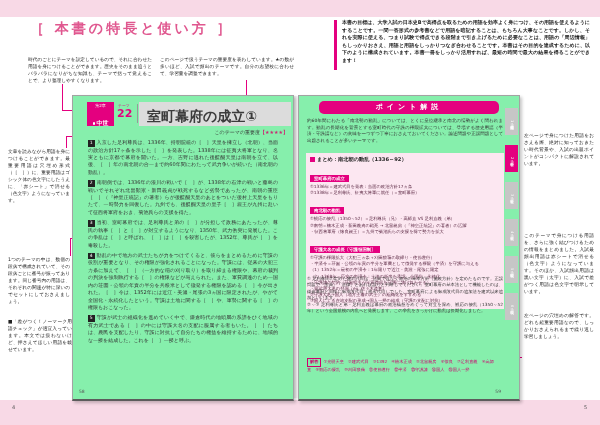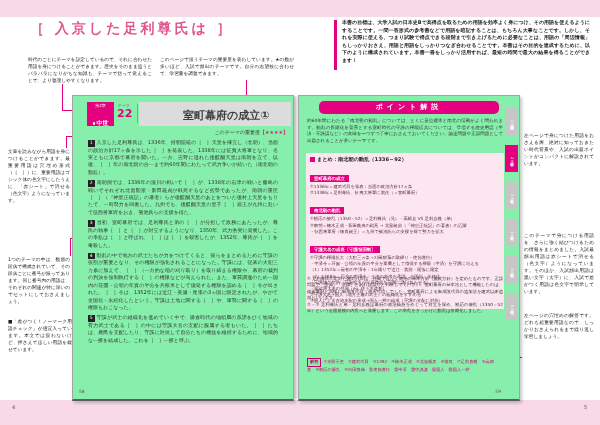--- a/index.html
+++ b/index.html
@@ -20,21 +20,21 @@
   .gutter{position:absolute;left:290px;top:96px;width:8px;height:302px;background:linear-gradient(to right,rgba(0,0,0,.16),rgba(0,0,0,.03));}
   
   .lp-chapter{position:absolute;left:14px;top:6px;width:27px;height:24px;background:#e4007f;color:#fff;text-align:center;}
   .lp-chapter .ch{font-size:4px;line-height:8px;display:block;}
   .lp-chapter .era{font-size:6px;font-weight:bold;line-height:9px;}
   .era-dot{display:inline-block;width:2.5px;height:2.5px;border-radius:50%;background:#fff;margin-right:1.5px;vertical-align:middle;}
   .lp-theme-word{position:absolute;left:45px;top:7px;font-size:3.8px;color:#e4007f;}
   .lp-theme-num{position:absolute;left:44px;top:11px;font-size:11px;font-weight:bold;color:#e4007f;}
   .lp-bar{position:absolute;left:66px;top:6px;width:152px;height:24px;background:#dcdcdc;}
   .lp-vdiv{position:absolute;left:64px;top:8px;width:1px;height:19px;background:#999;}
-  .lp-lesson{position:absolute;left:74px;top:12px;font-size:11px;font-weight:bold;color:#3c3c3c;white-space:nowrap;margin-left:36px;}
+  .lp-lesson{position:absolute;left:74px;top:12px;font-size:14px;font-weight:bold;color:#3c3c3c;white-space:nowrap;}
   .lp-importance{position:absolute;right:5px;top:33px;font-size:5px;color:#333;white-space:nowrap;}
   .lp-importance .stars{color:#c92e74;font-weight:bold;}
   .lp-body{position:absolute;left:15px;top:43px;width:190px;}
   .para{margin-bottom:3px;font-size:5px;line-height:7.4px;color:#333;text-align:justify;}
   .pnum{display:inline-block;width:6.5px;height:6.5px;background:#222;color:#fff;font-size:4.5px;line-height:6.5px;text-align:center;margin-right:2px;}
   .lp-pagenum{position:absolute;left:6px;bottom:5px;font-size:4.5px;color:#555;}
   
   .rp-pill{position:absolute;left:20px;top:5px;width:180px;height:13px;background:#e4007f;border-radius:5px;color:#fff;font-size:7px;font-weight:bold;text-align:center;line-height:13px;letter-spacing:4px;}
   .rp-lead{position:absolute;left:8px;top:22px;width:196px;font-size:4.5px;line-height:6.6px;color:#333;text-align:justify;}
   .rp-box{position:absolute;left:7px;top:57px;width:198px;background:#fce7f1;padding:3px 4px;box-sizing:border-box;}
@@ -51,21 +51,21 @@
   .tab.active{background:#e4007f;}
   .outer-num{position:absolute;font-size:5px;color:#555;}
 </style>
 </head>
 <body>
 
 <div class="canvas">
   <div class="band top"></div>
   <div class="band bottom"></div>
 
-  <div class="main-title">［ 入京した足利尊氏は ］</div>
+  <div class="main-title">［ 本書の特長と使い方 ］</div>
 
   <div class="callout" style="left:28px;top:56px;width:124px;">時代のごとにテーマを設定しているので、それに合わせた用語を身につけることができます。歴史をそのまま追うとバラバラになりがちな知識も、テーマで括って覚えることで、より整理しやすくなります。</div>
   <div class="callout" style="left:160px;top:56px;width:134px;">このページで扱うテーマの重要度を表わしています。★の数が多いほど、入試で頻出のテーマです。自分の志望校に合わせて、学習量を調整できます。</div>
 
   <div class="intro-bar"></div>
   <div class="intro-text">本書の目標は、大学入試の日本史Bで高得点を取るための用語を効率よく身につけ、その用語を使えるようにすることです。一問一答形式の参考書などで用語を暗記することは、もちろん大事なことです。しかし、それを実際に使える、つまり試験で得点できる段階まで引き上げるために必要なことは、用語の「周辺情報」もしっかりおさえ、用語と用語をしっかりつなぎ合わせることです。本書はその目的を達成するために、以下のように構成されています。本書一冊をしっかり活用すれば、最短の時間で最大の結果を得ることができます！</div>
 
   <div class="cline" style="left:62px;top:84px;width:1px;height:27px;"></div>
   <div class="cline" style="left:62px;top:110px;width:19px;height:1px;"></div>
   <div class="cdot" style="left:79px;top:108.5px;"></div>

